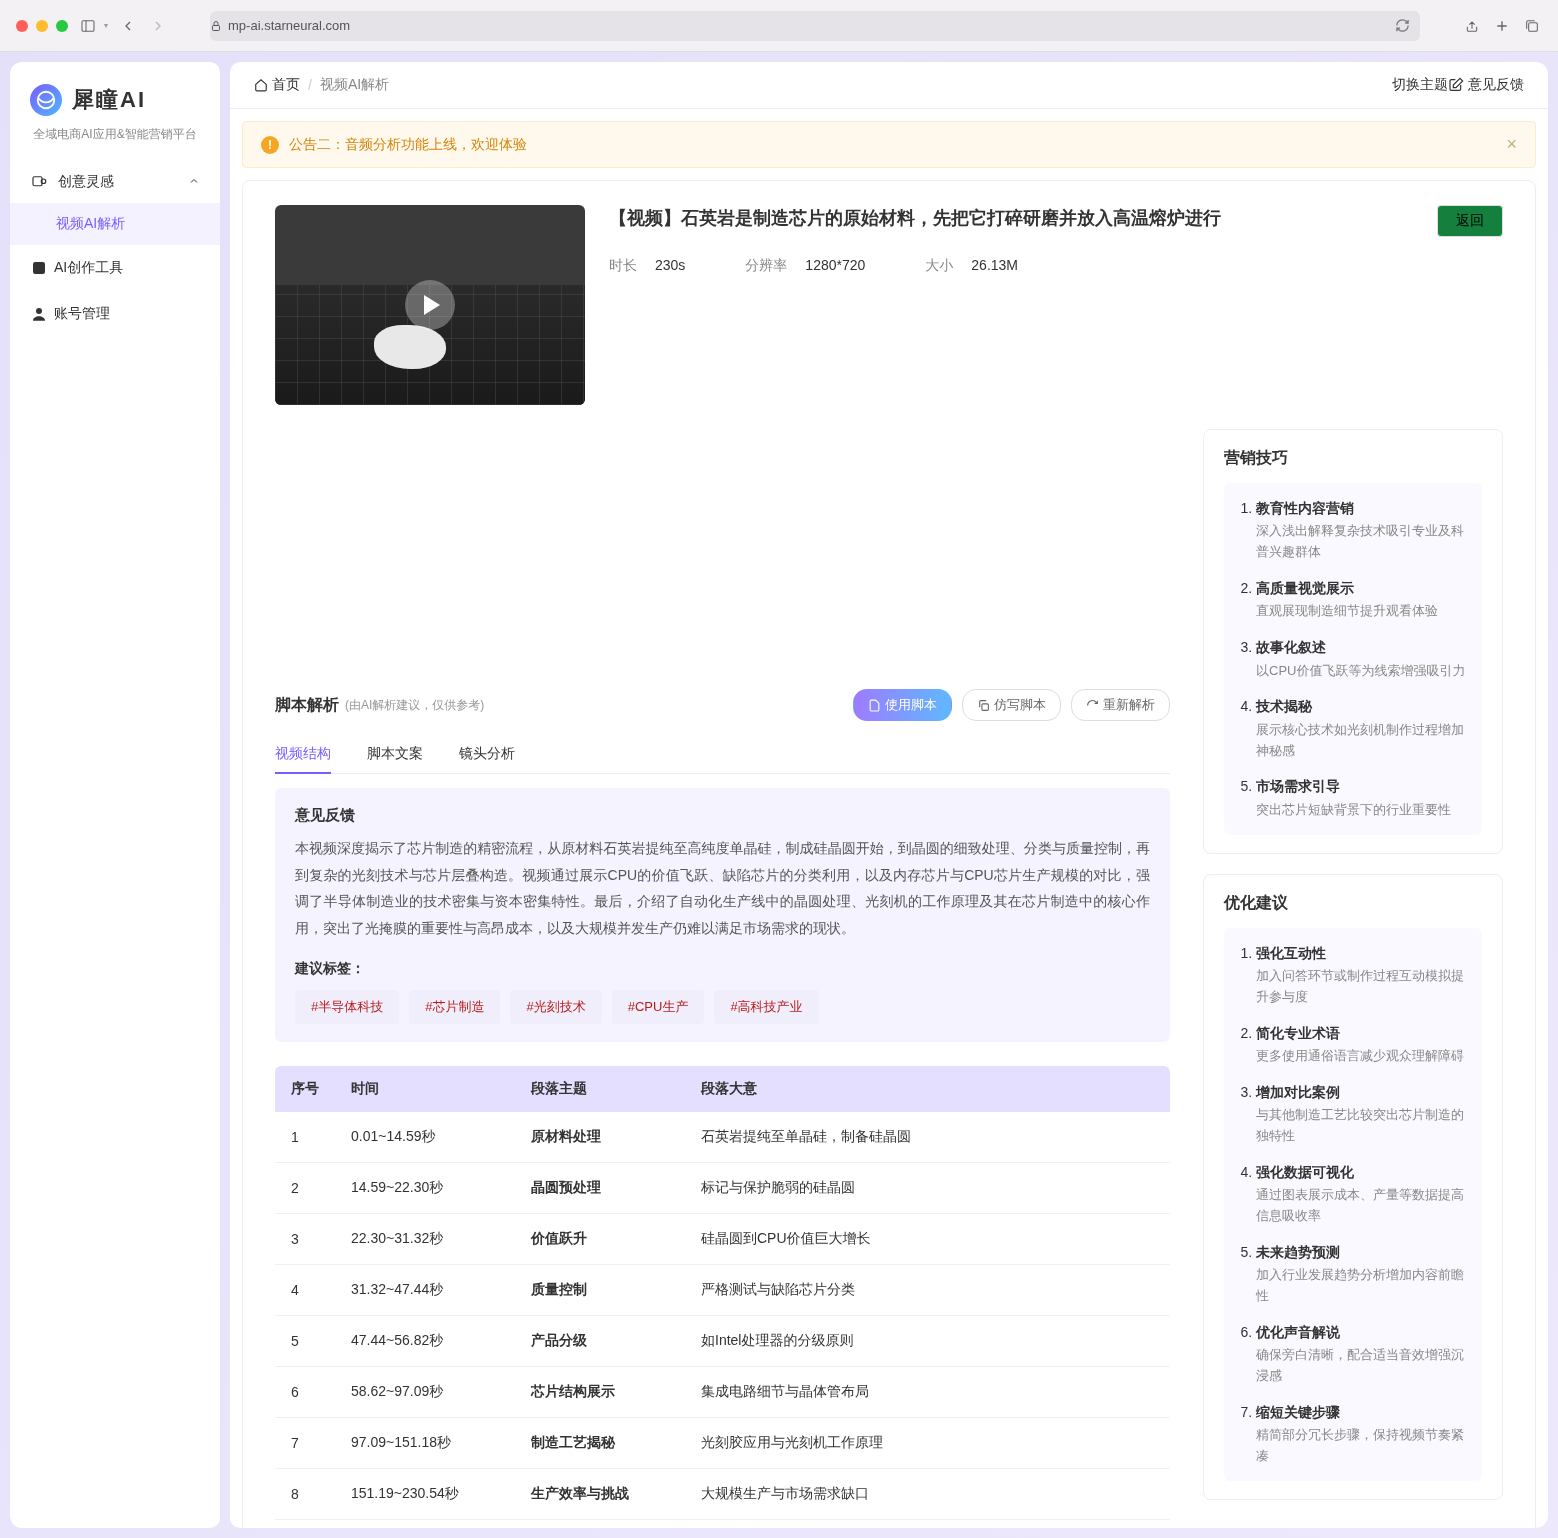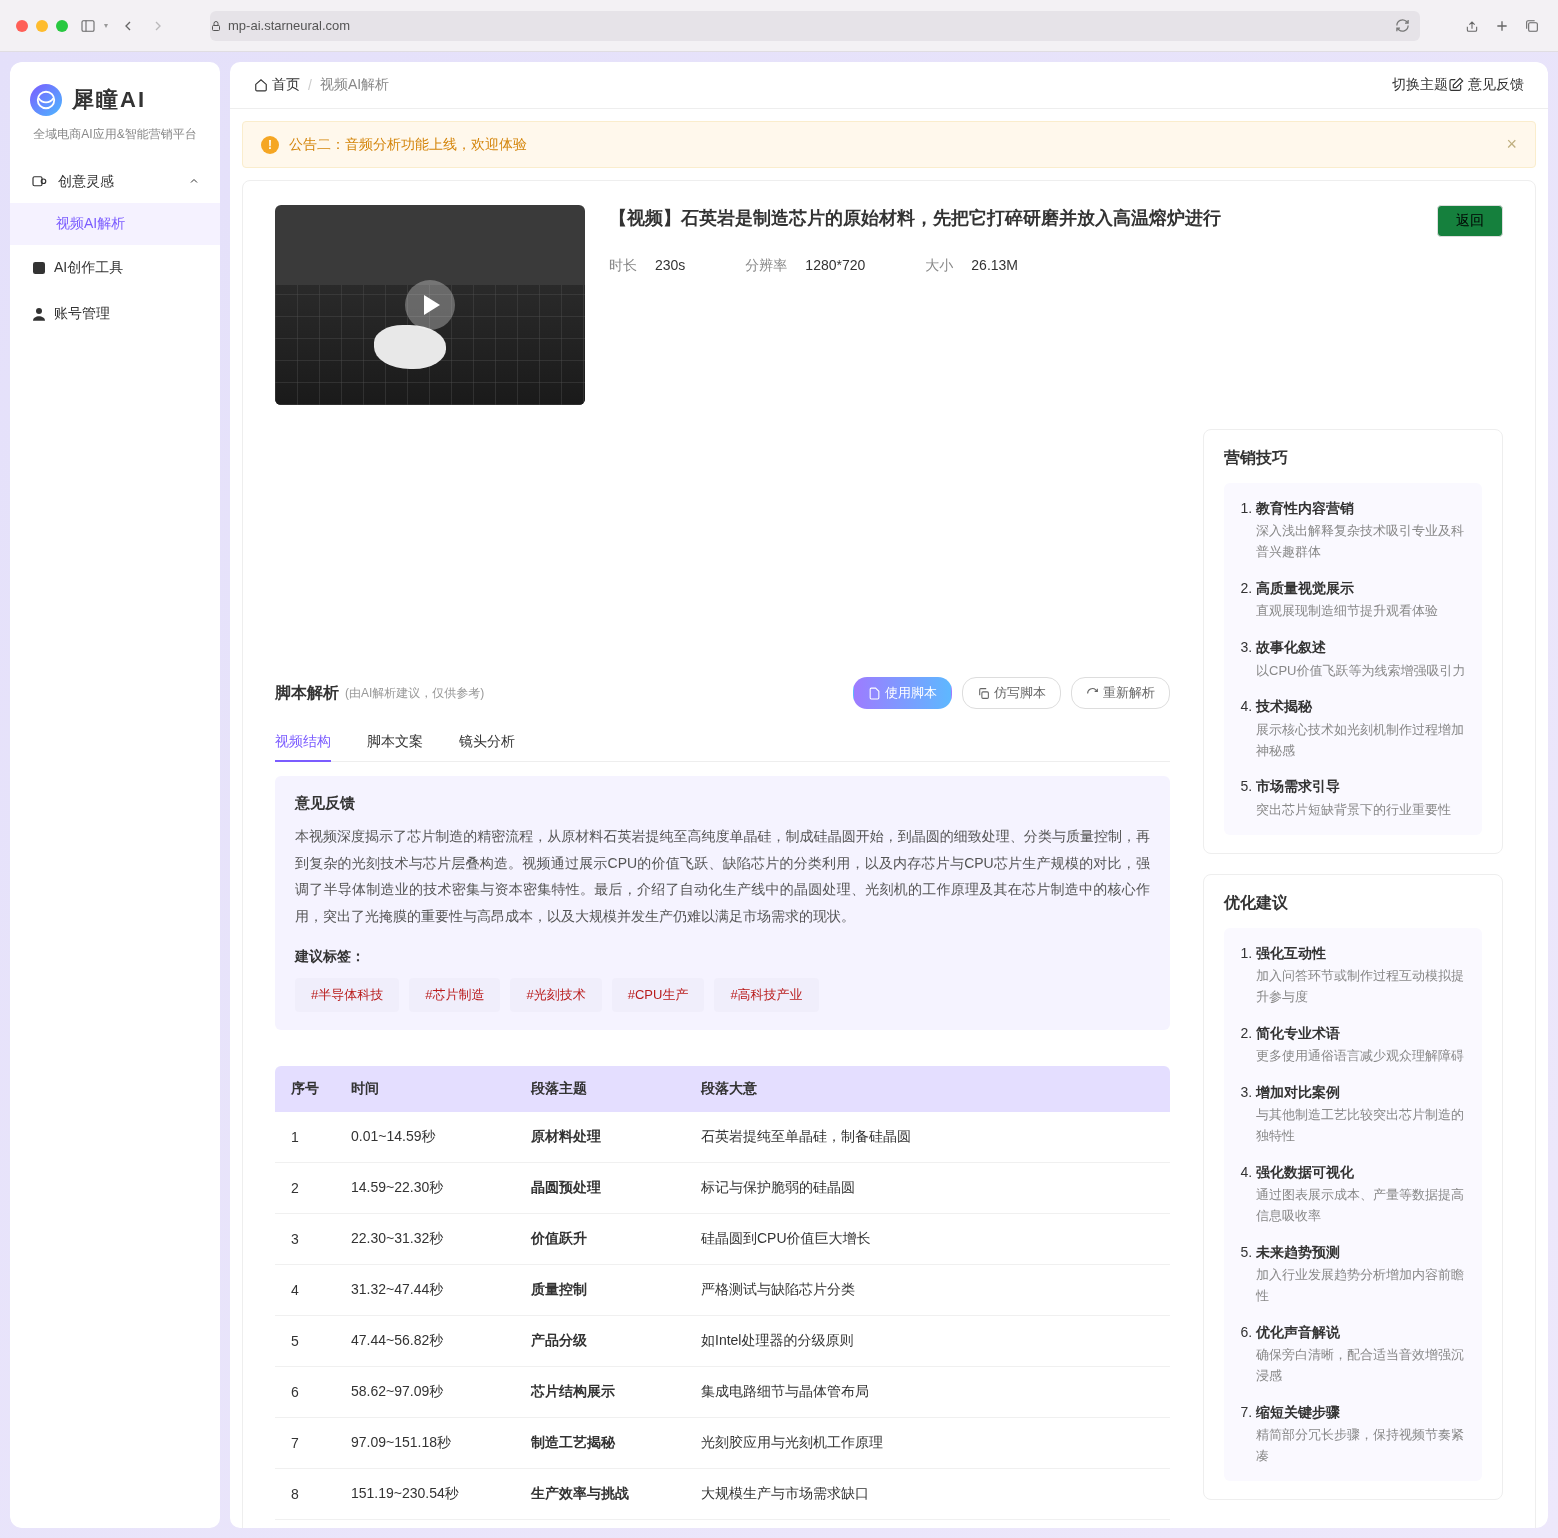--- a/index.html
+++ b/index.html
@@ -94,21 +94,21 @@
 .overview-box { background: #f5f3ff; border-radius: 6px; padding: 18px 20px; }
 .overview-title { font-size: 15px; font-weight: 600; margin-bottom: 10px; }
 .overview-text { font-size: 14px; color: #555; line-height: 1.9; text-align: justify; }
 
 .tags-row { margin-top: 18px; }
 .tags-title { font-size: 14px; font-weight: 600; margin-bottom: 12px; }
 .tags { display: flex; flex-wrap: wrap; gap: 10px; }
 .tag { background: #f0eefb; color: #b91c1c; padding: 8px 16px; border-radius: 4px; font-size: 13px; }
 
 
-.seg-table { width: 100%; border-collapse: collapse; margin-top: 36px; font-size: 14px; }
+.seg-table { width: 100%; border-collapse: collapse; margin-top: 24px; font-size: 14px; }
 .seg-table thead th { background: #e4deff; text-align: left; padding: 14px 16px; font-weight: 600; }
 .seg-table thead th:first-child { border-radius: 6px 0 0 0; }
 .seg-table thead th:last-child { border-radius: 0 6px 0 0; }
 .seg-table tbody td { padding: 16px; border-bottom: 1px solid #f0f0f0; }
 .col-idx { width: 60px; }
 .col-time { width: 180px; }
 .col-topic { width: 170px; font-weight: 600; }
 
 
 .r-card { border: 1px solid #eee; border-radius: 8px; padding: 18px 20px; margin-bottom: 20px; }

